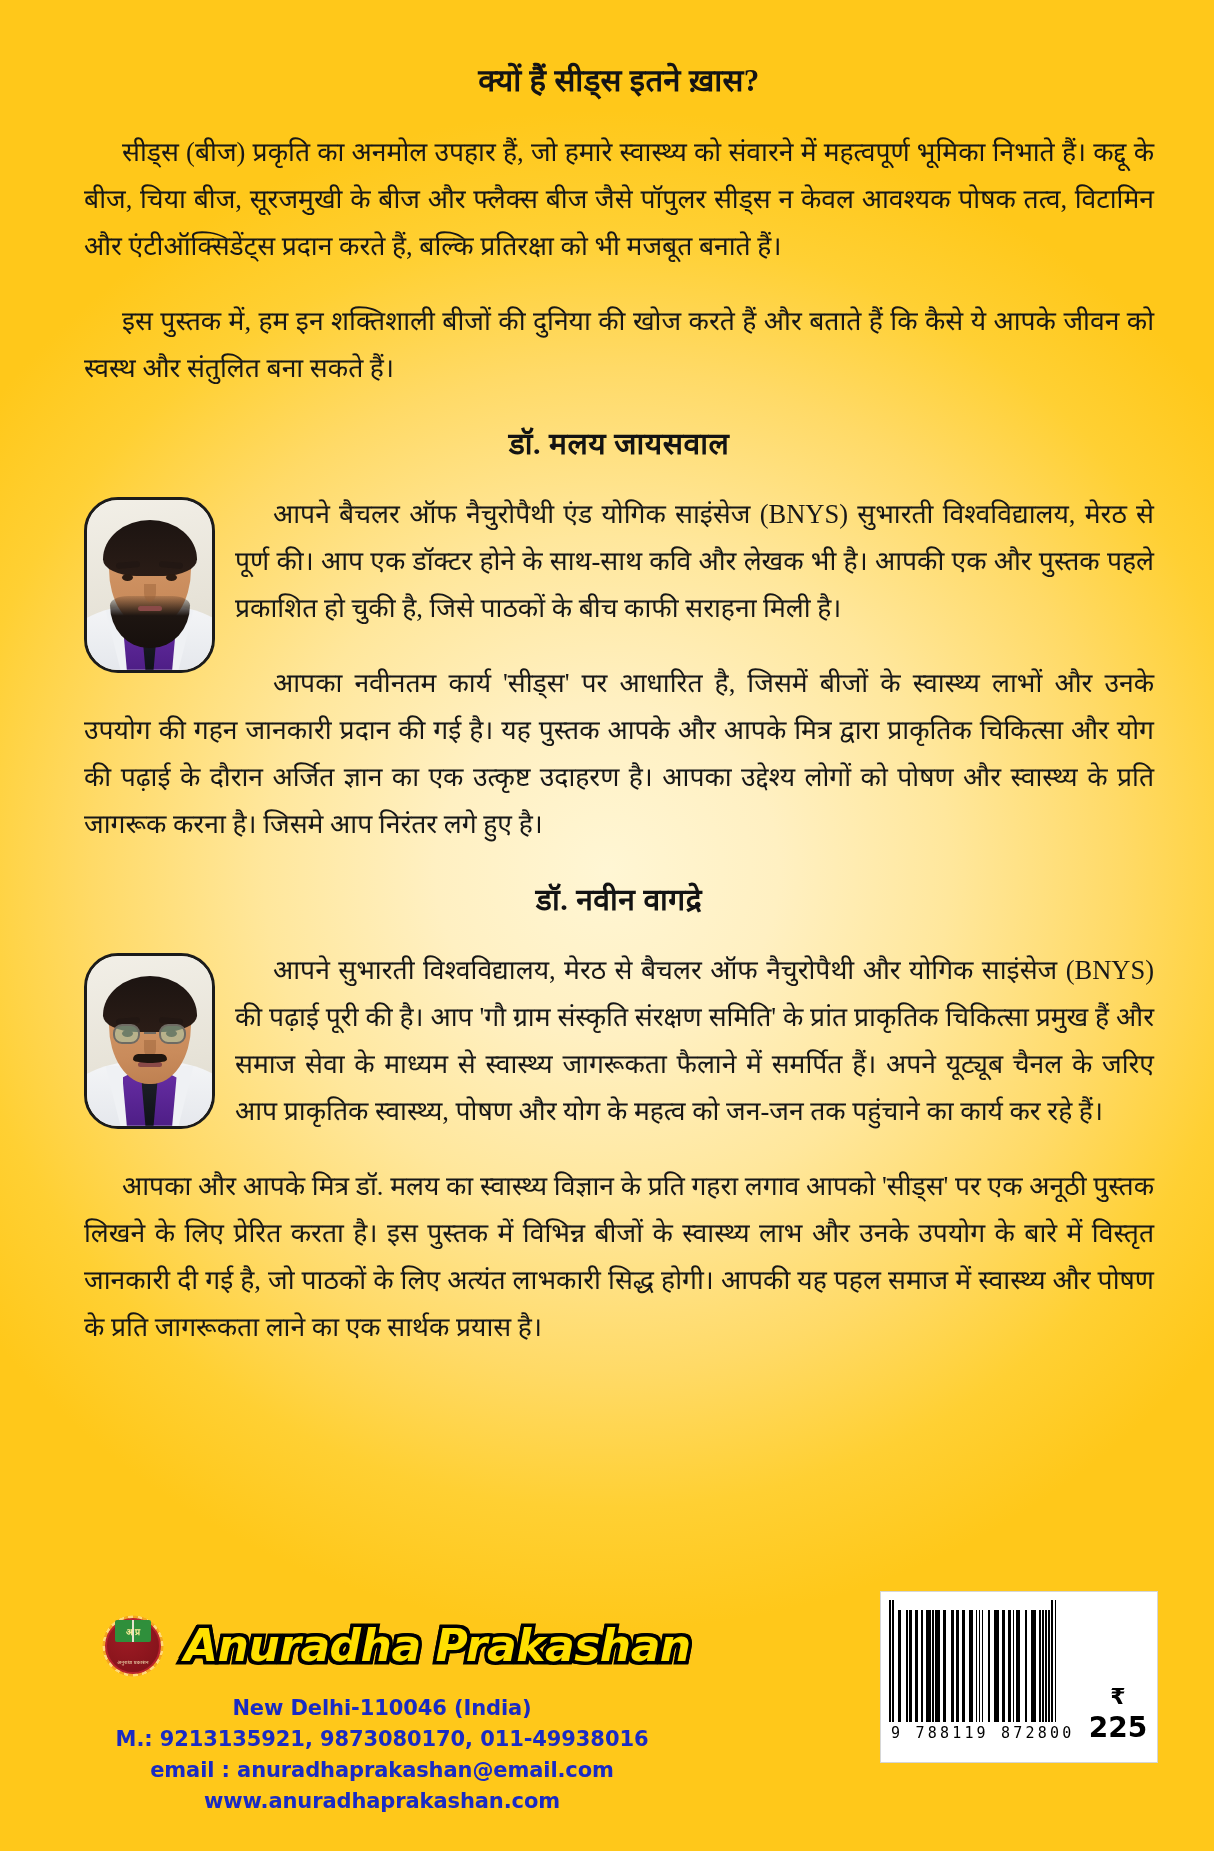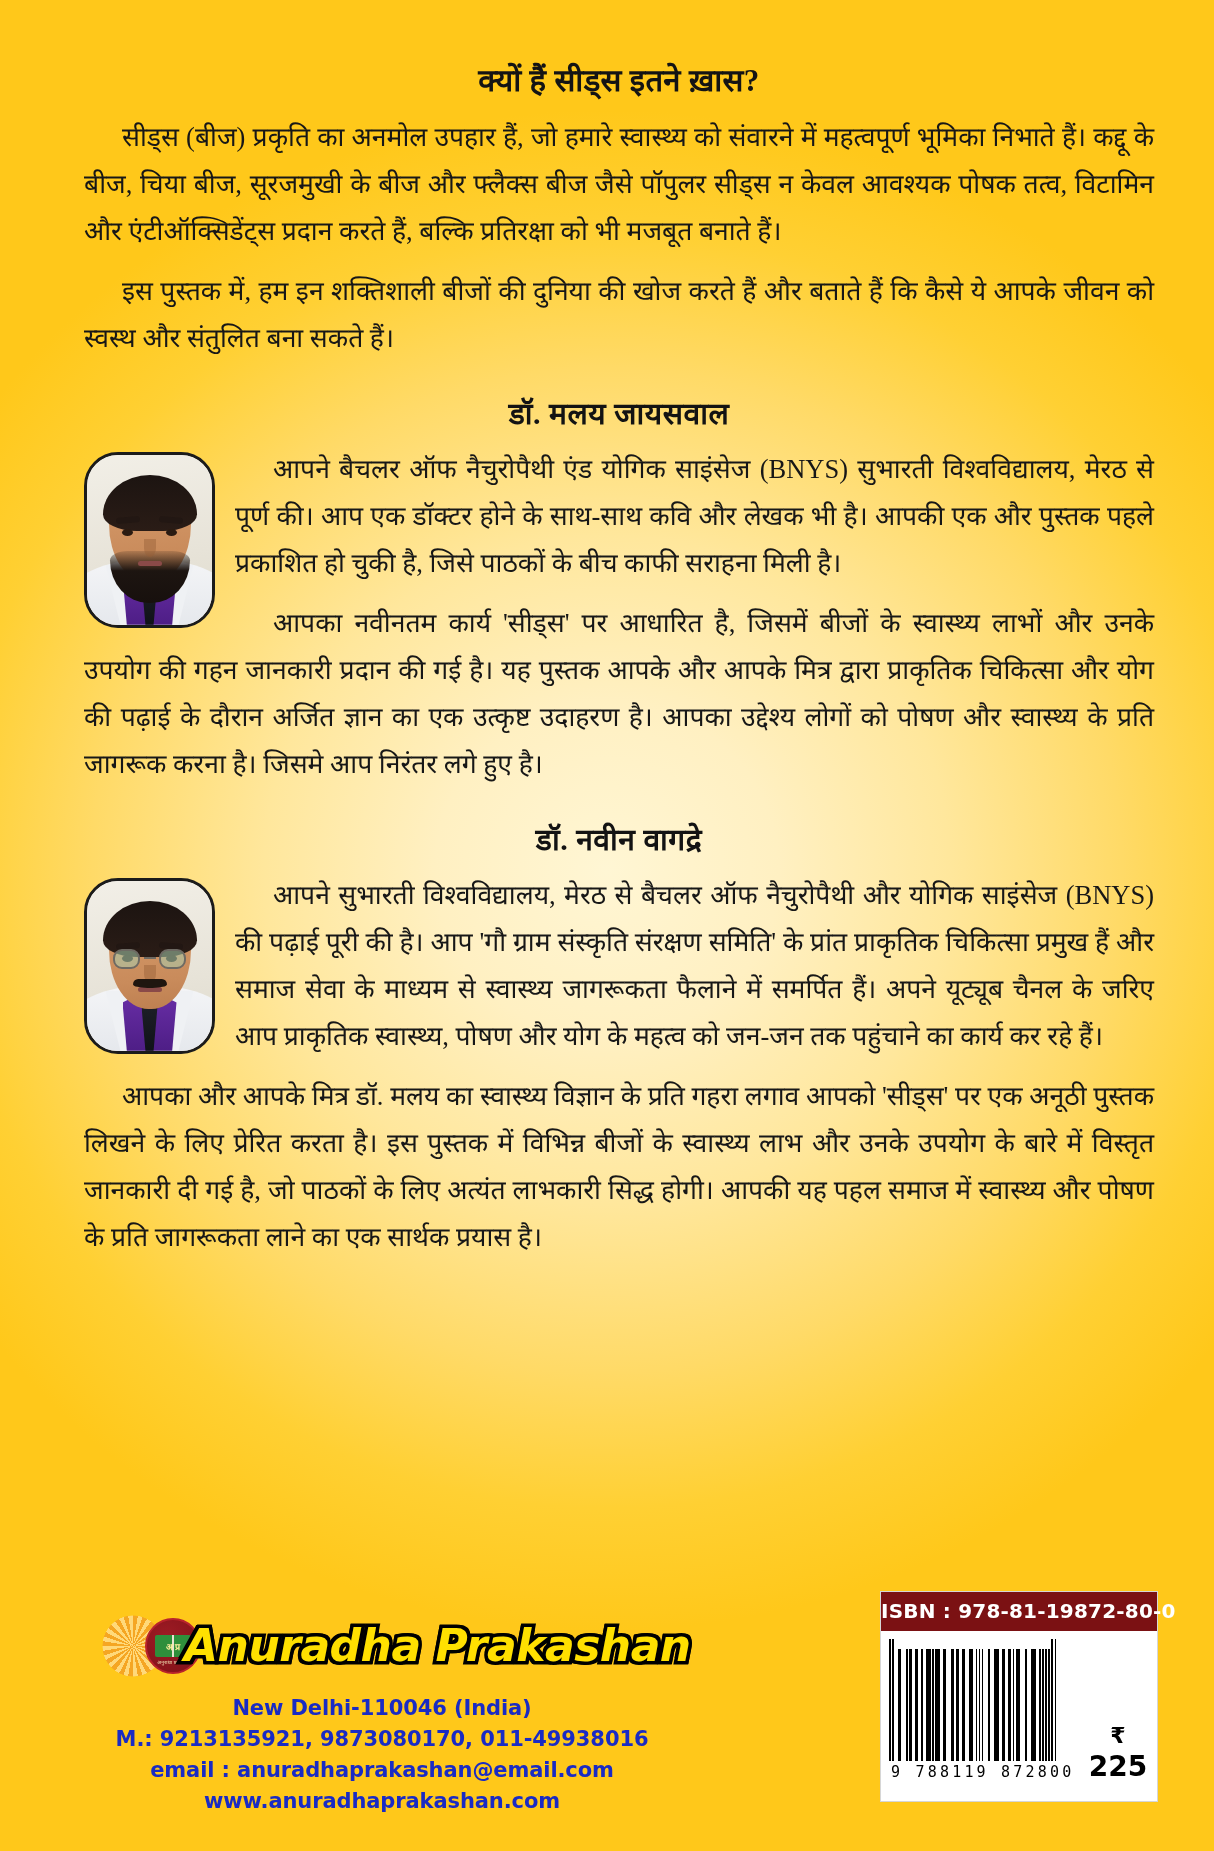--- a/index.html
+++ b/index.html
@@ -54,21 +54,21 @@
   }
 
   
   .para {
     font-size: 26.5px;
     line-height: 47px;
     color: #171717;
     text-align: justify;
     text-justify: inter-word;
     text-indent: 38px;
-    margin-top: 13px;
+    margin-top: 28px;
     font-weight: 500;
   }
 
   
   .author-name {
     text-align: center;
     font-size: 30px;
     font-weight: bold;
     color: #131313;
     margin-top: 30px;
@@ -236,21 +236,21 @@
         #F5A623 324deg 333deg, #FFD97A 333deg 342deg,
         #F5A623 342deg 351deg, #FFD97A 351deg 360deg);
     -webkit-mask: radial-gradient(circle, #000 52%, transparent 53%), none;
   }
   .sun-disc {
     position: absolute;
     left: 13px; top: 13px; width: 56px; height: 56px;
     border-radius: 50%;
     background: radial-gradient(circle at 38% 32%, #9E1B24 0%, #7E1118 100%);
     border: 2px solid #B8232C;
-    display: flex; align-items: center; justify-content: center; margin-left: 40px;
+    display: flex; align-items: flex-start; justify-content: center;
   }
   .sun-book {
     width: 36px; height: 22px;
     background: linear-gradient(90deg,#2F8F3B 0%,#2F8F3B 47%,#E8E3D0 47%,#E8E3D0 53%,#2F8F3B 53%,#2F8F3B 100%);
     border-radius: 2px;
     position: relative;
     display: flex; align-items: center; justify-content: center;
     font-size: 9px; color: #FFEF9A; font-weight: bold;
   }
   .sun-caption {
@@ -444,21 +444,20 @@
       <div class="pub-lines">
         <div>New Delhi-110046 (India)</div>
         <div>M.: 9213135921, 9873080170, 011-49938016</div>
         <div>email : anuradhaprakashan@email.com</div>
         <div>www.anuradhaprakashan.com</div>
       </div>
 
     </div>
 
     <div class="isbn-panel">
-      <div class="isbn-header">ISBN : 978-81-19872-80-0</div>
       <div class="isbn-body">
         <div class="barcode-col">
           <div class="bars" id="bars">
               <span style="width: 1.55px; height: 122px; background: rgb(0, 0, 0);"></span>
               <span style="width: 1.55px; height: 122px; background: transparent;"></span>
               <span style="width: 1.55px; height: 122px; background: rgb(0, 0, 0);"></span>
               <span style="width: 4.65px; height: 112px; background: transparent;"></span>
               <span style="width: 3.1px; height: 112px; background: rgb(0, 0, 0);"></span>
               <span style="width: 4.65px; height: 112px; background: transparent;"></span>
               <span style="width: 1.55px; height: 112px; background: rgb(0, 0, 0);"></span>

